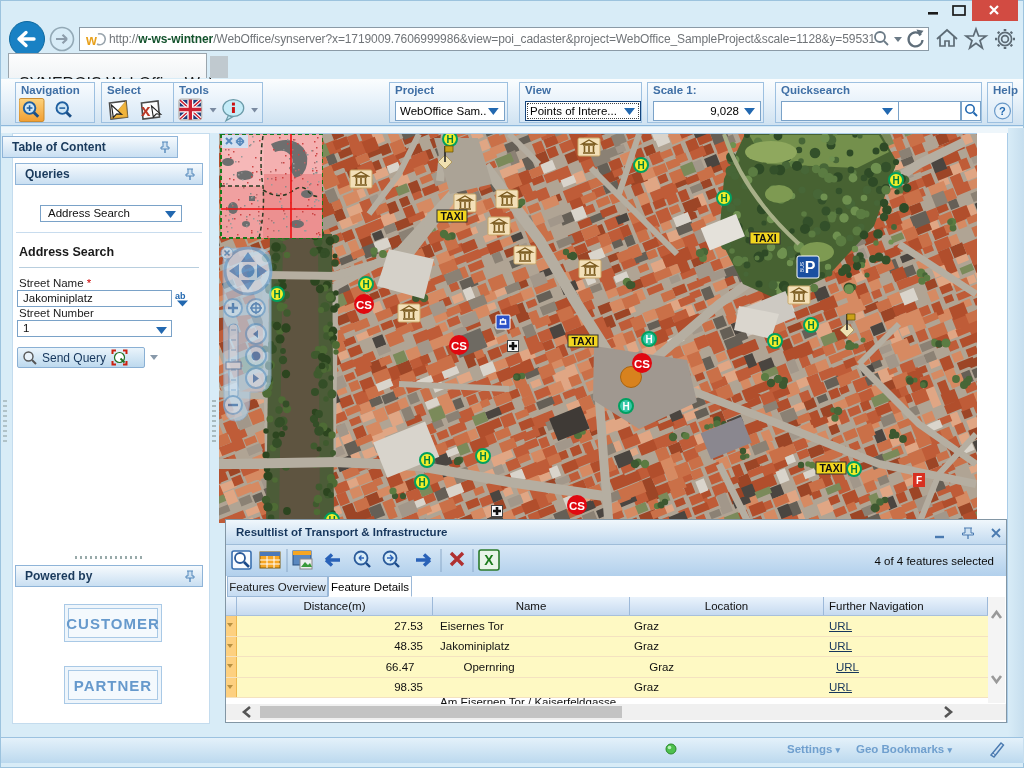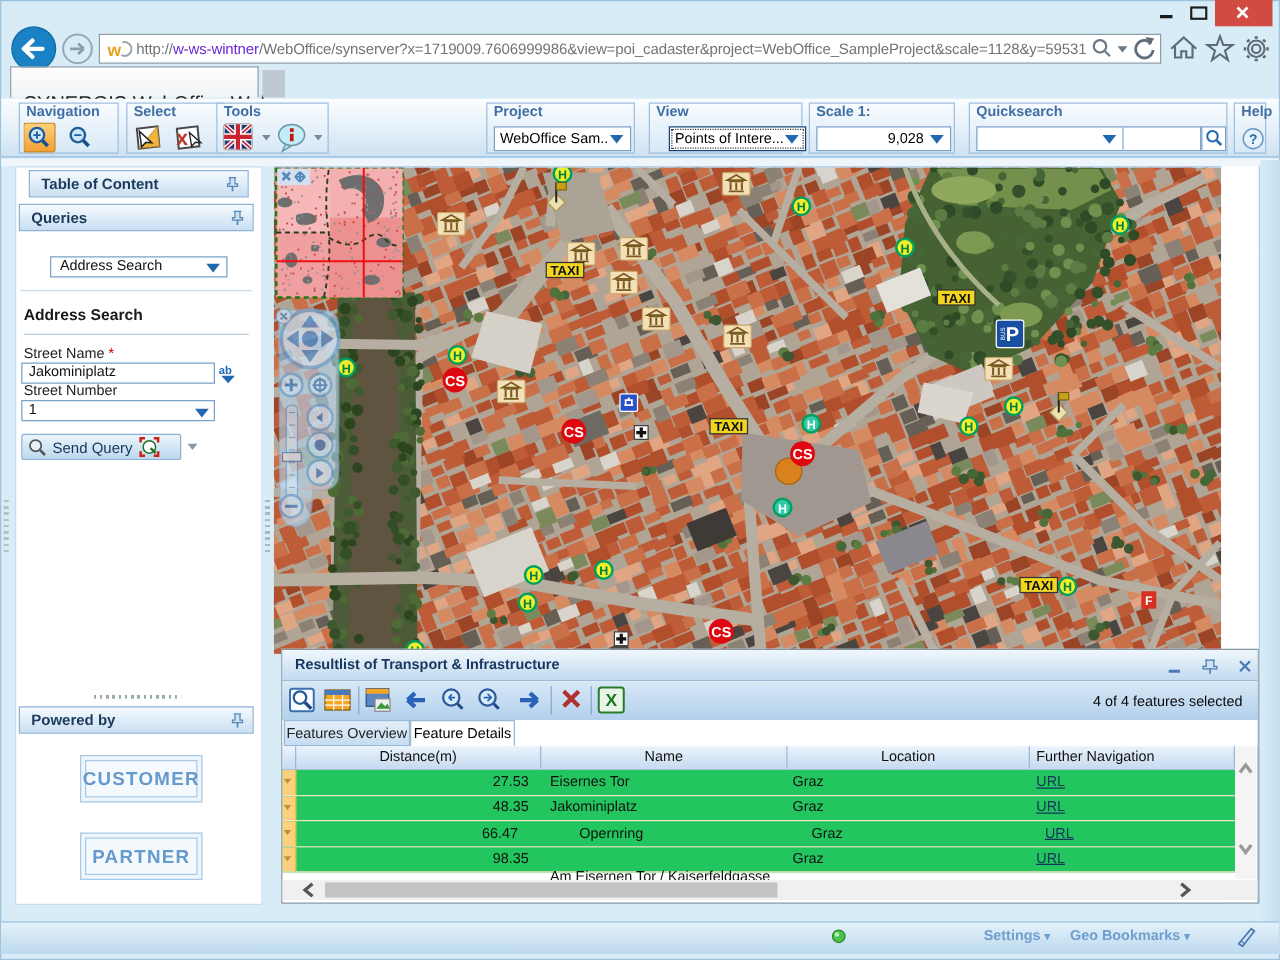--- a/index.html
+++ b/index.html
@@ -25,21 +25,21 @@
 .pbtn>div{width:100%;height:100%;border:1px solid #a9c9e6;background:#f4f9fd;display:flex;align-items:center;justify-content:center;font-weight:bold;font-size:15px;color:#6699cc;letter-spacing:1px;}
 
 .rpanel{position:absolute;left:225px;top:519px;width:782px;height:204px;background:#fff;border:1px solid #8296a4;}
 .rhead{position:absolute;left:0;top:0;width:100%;height:25px;background:linear-gradient(#f0f7fc,#c2daf0);border-bottom:1px solid #9ebcd8;font-size:11.5px;font-weight:bold;color:#16365c;line-height:24px;padding-left:10px;}
 .rtools{position:absolute;left:0;top:25px;width:100%;height:31px;background:linear-gradient(#d8e8f6,#b2d0ec);display:flex;align-items:center;}
 .rtabs{position:absolute;left:0;top:56px;width:100%;height:21px;background:#fff;}
 .rtab{position:absolute;top:0;height:21px;font-size:11.5px;border:1px solid #9ab8d8;display:flex;align-items:center;justify-content:center;}
 .grid{position:absolute;left:1px;top:77px;width:762px;}
 .ghead{display:flex;height:19px;background:linear-gradient(#eaf3fc,#c6daf0);border-bottom:1px solid #a8c0da;font-size:11.5px;color:#111;}
 .ghead>div{border-right:1px solid #9db9d9;display:flex;align-items:center;justify-content:center;}
-.grow{display:flex;height:20.5px;background:#22c55e;border-bottom:1px solid #f4e2c0;font-size:11.5px;color:#111;}
+.grow{display:flex;height:20.5px;background:#fef9c3;border-bottom:1px solid #f4e2c0;font-size:11.5px;color:#111;}
 .grow>div{display:flex;align-items:center;}
 
 .status{position:absolute;left:1px;top:737px;width:1022px;height:26px;background:linear-gradient(#e4f1fa,#bcd9ee);border-top:1px solid #9cc2e0;}
 .slink{font-size:11.5px;color:#6f9fce;font-weight:bold;}
 </style></head><body>
 <div class="win"></div>
 <svg class="abs" style="left:920px;top:0" width="100" height="22" viewBox="0 0 100 22">
     <rect x="52" y="0" width="46" height="21" fill="#d24b42"></rect>
     <path d="M70 6 L78 14 M78 6 L70 14" stroke="#fff" stroke-width="2.2"></path>
     <rect x="8" y="12" width="10" height="2.6" fill="#1a1a1a"></rect>
@@ -49,21 +49,21 @@
     <circle cx="19" cy="19" r="17.5" fill="#1981c4" stroke="#0f699f" stroke-width="1"></circle>
     <path d="M11 19 h15 M11 19 l7 -6.5 M11 19 l7 6.5" stroke="#fff" stroke-width="3.4" fill="none" stroke-linecap="round"></path>
     <circle cx="54" cy="19" r="11.5" fill="none" stroke="#93a9b6" stroke-width="1.6"></circle>
     <path d="M48 19 h11 M59 19 l-4.5 -4.2 M59 19 l-4.5 4.2" stroke="#8d9dab" stroke-width="2.2" fill="none"></path>
   </svg>
 <div class="urlbar">
     <svg width="20" height="16" style="margin:0 3px 0 6px" viewBox="0 0 20 16">
       <text x="0" y="13.5" font-size="14" font-weight="bold" fill="#e8a11c" font-family="Liberation Sans">w</text>
       <path d="M12 3 a5.5 5.5 0 1 1 -1 10" fill="none" stroke="#9aa5ad" stroke-width="1.6"></path>
     </svg>
-    <span style="font-size:12px;letter-spacing:-0.1px;color:#707478;white-space:nowrap;max-width:766px;overflow:hidden;display:inline-block;">http://<b style="color:#6d28d9;font-weight:normal">w-ws-wintner</b>/WebOffice/synserver?x=1719009.7606999986&amp;view=poi_cadaster&amp;project=WebOffice_SampleProject&amp;scale=1128&amp;y=59531</span>
+    <span style="font-size:12px;letter-spacing:-0.1px;color:#707478;white-space:nowrap;max-width:766px;overflow:hidden;display:inline-block;">http://<b style="color:#14532d;font-weight:bold">w-ws-wintner</b>/WebOffice/synserver?x=1719009.7606999986&amp;view=poi_cadaster&amp;project=WebOffice_SampleProject&amp;scale=1128&amp;y=59531</span>
   </div>
 <svg class="abs" style="left:872px;top:29px" width="56" height="20" viewBox="0 0 56 20">
     <circle cx="8" cy="8" r="5" fill="none" stroke="#6b7a86" stroke-width="1.8"></circle>
     <path d="M12 12 l4 4" stroke="#6b7a86" stroke-width="1.8"></path>
     <path d="M22 8 l4 5 4-5 z" fill="#6b7a86"></path>
     <path d="M49 6 a7 7 0 1 0 1.5 5" fill="none" stroke="#5f6e7a" stroke-width="2.2"></path>
     <path d="M44.5 0.5 l7 1.2 l-4.2 5.6 z" fill="#5f6e7a"></path>
   </svg>
 <svg class="abs" style="left:935px;top:26px" width="82" height="26" viewBox="0 0 82 26">
     <g fill="none" stroke="#5d6b75" stroke-width="1.7">
@@ -157,21 +157,21 @@
           <span>WebOffice Sam...</span>
           <svg width="13" height="10" viewBox="0 0 13 10">
             <path d="M1 2 l5.5 7 5.5 -7 z" fill="#2268b0"></path>
           </svg>
         </div>
       </div>
     </div>
     <div class="tgroup" style="left:518px;width:123px">
       <div class="ttitle">View</div>
       <div class="ticonrow">
-        <div class="tsel" style="width:140px;margin-left:12px;justify-content:space-between;padding:0 4px;border:1px solid #16457c;outline:1px dotted #444;outline-offset:-3px;">
+        <div class="tsel" style="width:140px;margin-left:2px;justify-content:space-between;padding:0 4px;border:1px solid #16457c;outline:1px dotted #444;outline-offset:-3px;">
           <span>Points of Intere...</span>
           <svg width="13" height="10" viewBox="0 0 13 10">
             <path d="M1 2 l5.5 7 5.5 -7 z" fill="#2268b0"></path>
           </svg>
         </div>
       </div>
     </div>
     <div class="tgroup" style="left:646px;width:117px">
       <div class="ttitle">Scale 1:</div>
       <div class="ticonrow">
@@ -206,21 +206,21 @@
         <svg width="24" height="24" style="margin-left:2px" viewBox="0 0 24 24">
           <circle cx="12" cy="12" r="10" fill="#e8f2fa" stroke="#6898c8" stroke-width="1.5"></circle>
           <text x="12" y="17" text-anchor="middle" font-size="14" font-weight="bold" fill="#2268b0" font-family="Liberation Sans">?</text>
         </svg>
       </div>
     </div>
   </div>
 <div class="abs" style="left:1px;top:127px;width:1022px;height:6px;background:#eef6fb;"></div>
 <div class="abs" style="left:1008px;top:128px;width:16px;height:635px;background:linear-gradient(90deg,#d8ecf7,#c6deee);"></div>
 <div class="side"></div>
-<div class="shead" style="left:23px;top:136px;width:176px;">Table of Content<svg class="pin" viewBox="0 0 12 13">
+<div class="shead" style="left:2px;top:136px;width:176px;">Table of Content<svg class="pin" viewBox="0 0 12 13">
       <g stroke="#5588bb" fill="#cfe2f2">
         <path d="M3 1 h6 M4 1 v5 h-2 l0 2 h8 l0 -2 h-2 v-5"></path>
         <path d="M6 8 v4" stroke-width="1.4"></path>
       </g>
     </svg></div>
 <div class="shead" style="left:15px;top:163px;width:188px;">Queries<svg class="pin" viewBox="0 0 12 13">
       <g stroke="#5588bb" fill="#cfe2f2">
         <path d="M3 1 h6 M4 1 v5 h-2 l0 2 h8 l0 -2 h-2 v-5"></path>
         <path d="M6 8 v4" stroke-width="1.4"></path>
       </g>

